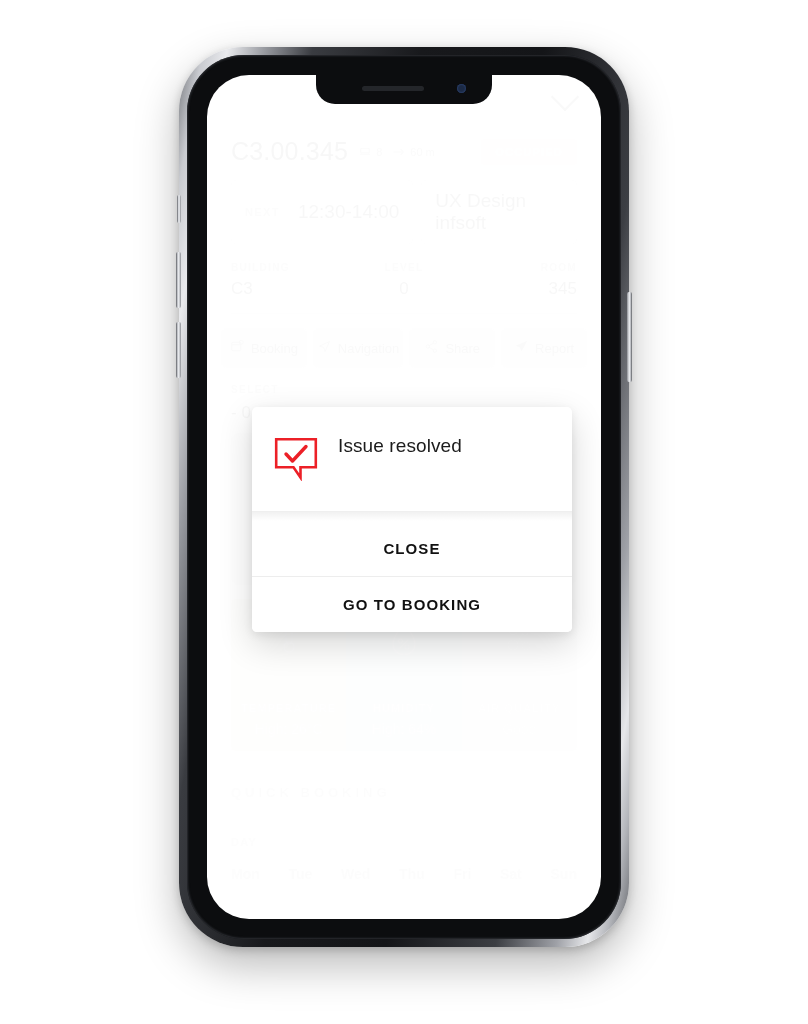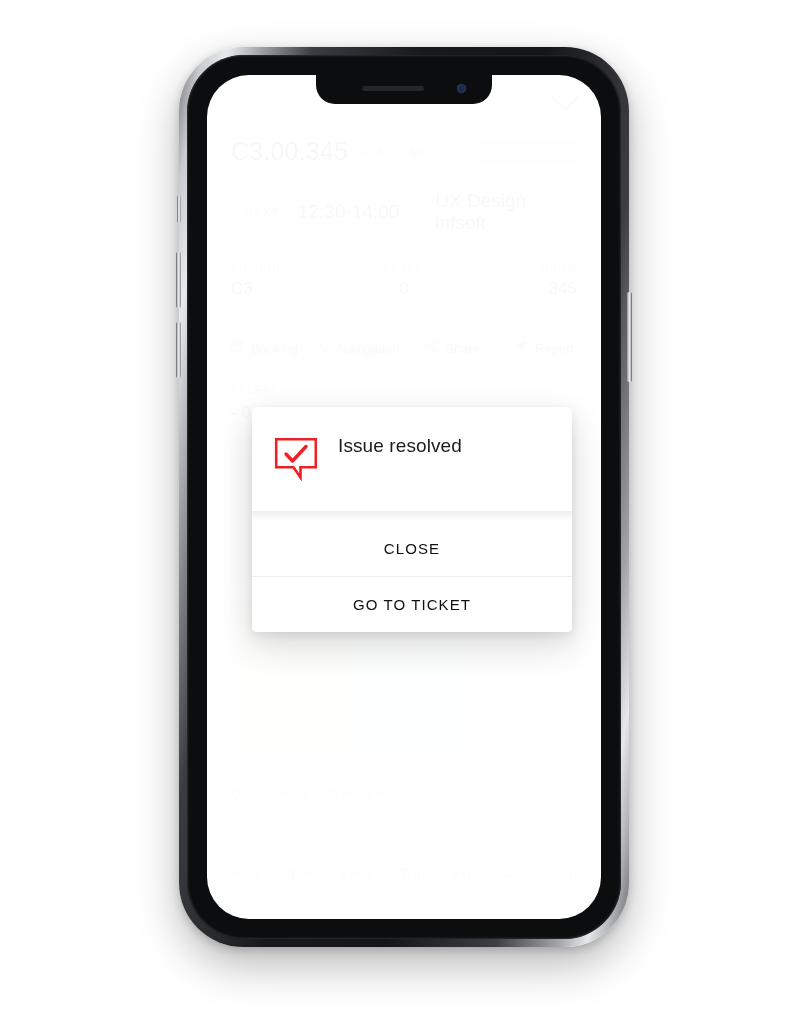--- a/index.html
+++ b/index.html
@@ -312,21 +312,21 @@
     height: 9px;
     background: linear-gradient(to bottom, rgba(0,0,0,0.055), rgba(0,0,0,0));
     border-top: 1px solid #efefef;
   }
   .modal-btn {
     height: 55px;
     display: flex;
     align-items: center;
     justify-content: center;
     font-size: 15px;
-    font-weight: 400;
+    font-weight: 700;
     letter-spacing: 1.1px;
     color: #111111;
     background: #ffffff;
     cursor: pointer;
   }
   #go-to-ticket-button { border-top: 1px solid #ededed; }
 </style>
 </head>
 <body>
 
@@ -524,20 +524,20 @@
               </svg>
             </div>
             <div id="modal-text-wrap">
               <div id="modal-title">Issue resolved</div>
             </div>
           </div>
 
           <div id="modal-divider-shadow"></div>
 
           <div class="modal-btn" id="close-button">CLOSE</div>
-          <div class="modal-btn" id="go-to-ticket-button">GO TO TICKET</div>
+          <div class="modal-btn" id="go-to-ticket-button">GO TO BOOKING</div>
 
         </div>
       </div>
 
     </div>
   </div>
 </div>
 
 </body></html>

